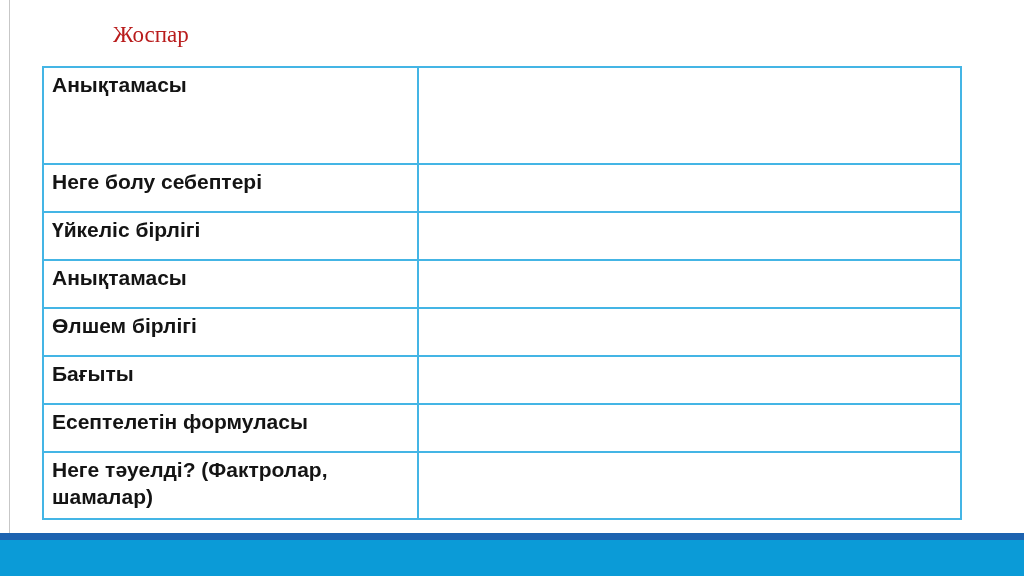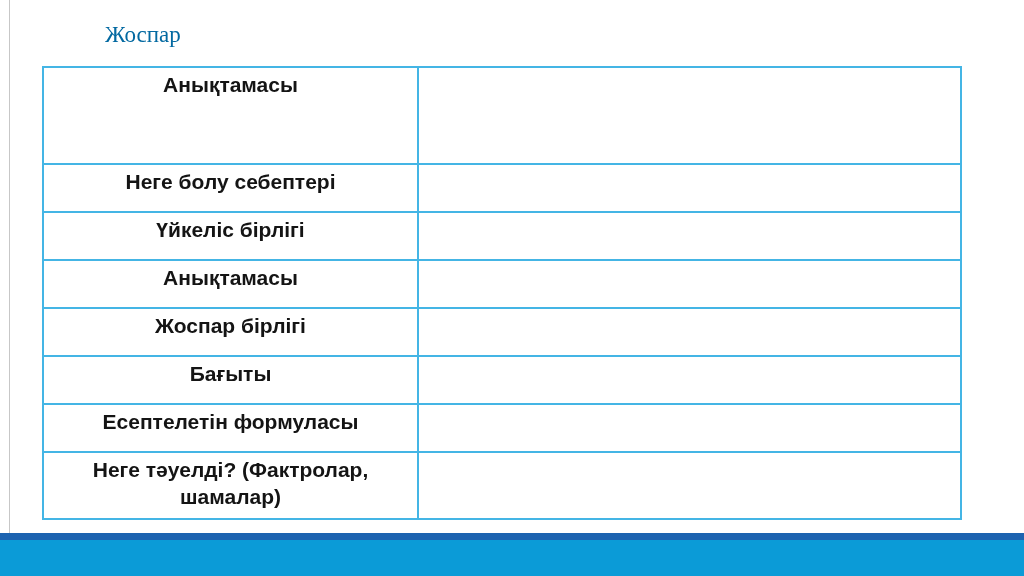--- a/index.html
+++ b/index.html
@@ -20,35 +20,34 @@
   .slide-edge-line {
     position: absolute;
     left: 9px;
     top: 0;
     width: 1px;
     height: 533px;
     background: rgba(130,130,130,0.45);
   }
   .slide-title {
     position: absolute;
-    left: 105px;
+    left: 113px;
     top: 22px;
     font-family: "Liberation Serif", serif;
     font-size: 23px;
-    color: #0369a1;
+    color: #b91c1c;
     white-space: nowrap;
   }
   table.plan-table {
     position: absolute;
     left: 42px;
     top: 66px;
     width: 918px;
     border-collapse: collapse;
     table-layout: fixed;
-    text-align: center;
   }
   table.plan-table td {
     border: 2px solid #44b5e5;
     vertical-align: top;
     padding: 3px 8px 2px 8px;
     font-weight: bold;
     font-size: 21px;
     line-height: 1.3;
     color: #141414;
     background: #ffffff;
@@ -102,21 +101,21 @@
       </tr>
       <tr class="rm">
         <td>Үйкеліс бірлігі</td>
         <td></td>
       </tr>
       <tr class="rm">
         <td>Анықтамасы</td>
         <td class="alt"></td>
       </tr>
       <tr class="rm">
-        <td>Жоспар бірлігі</td>
+        <td>Өлшем бірлігі</td>
         <td></td>
       </tr>
       <tr class="rm">
         <td>Бағыты</td>
         <td class="alt"></td>
       </tr>
       <tr class="rm">
         <td>Есептелетін формуласы</td>
         <td></td>
       </tr>

